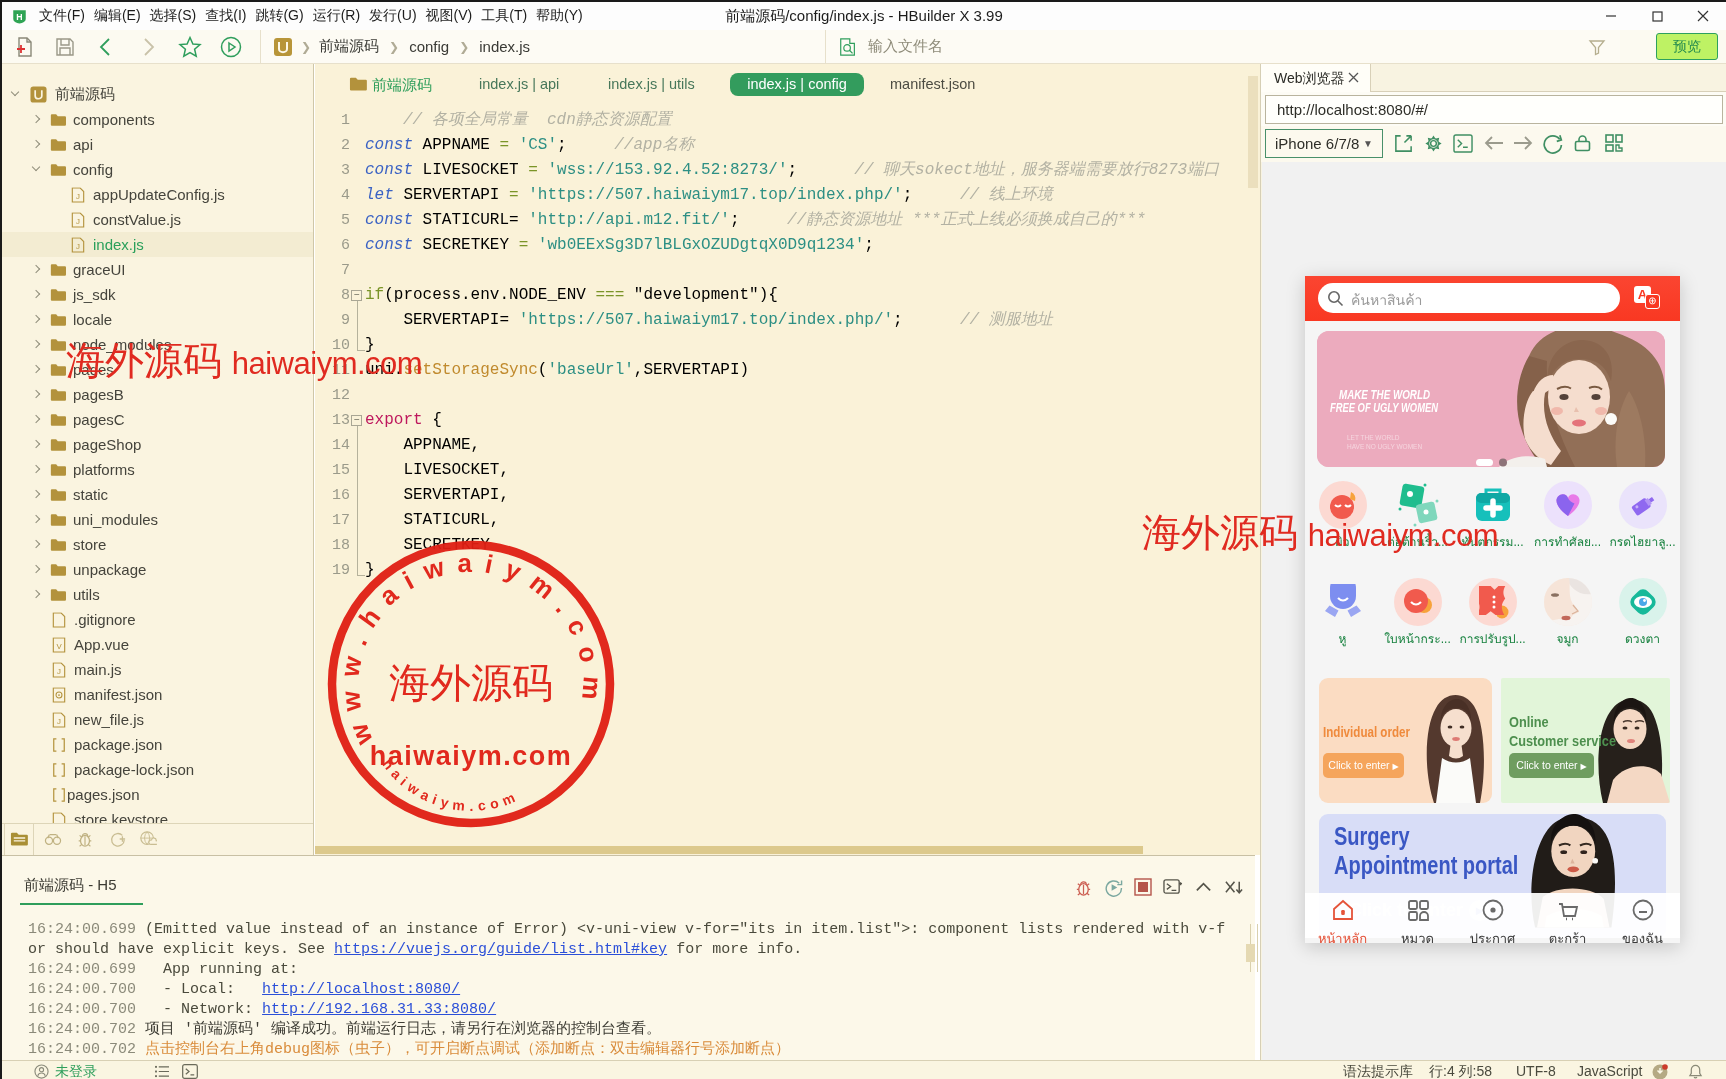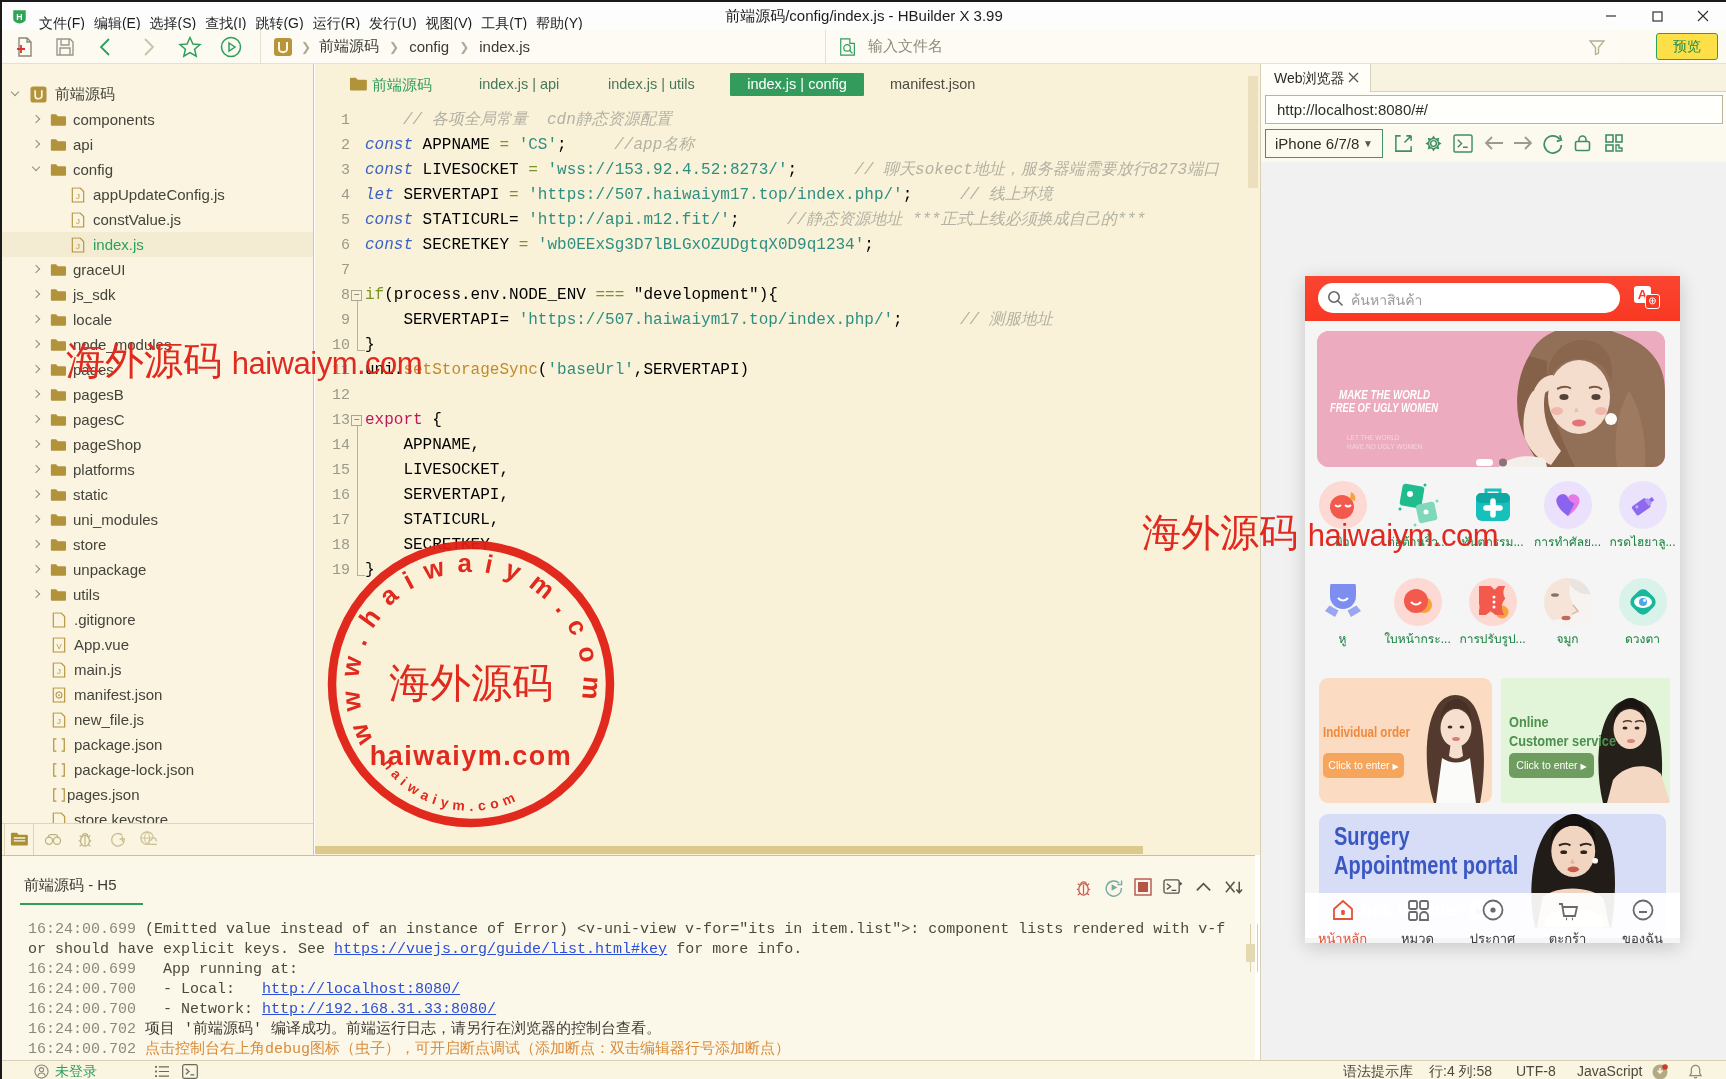--- a/index.html
+++ b/index.html
@@ -2,49 +2,49 @@
 <html><head>
 <meta charset="utf-8">
 <style>
 * { margin:0; padding:0; box-sizing:border-box; }
 html,body { width:1726px; height:1079px; overflow:hidden; }
 body { font-family:"Liberation Sans",sans-serif; position:relative; background:#000; }
 #win { position:absolute; left:0; top:0; width:1726px; height:1079px; background:#fff; border-left:2px solid #1a1a1a; border-top:2px solid #1a1a1a; }
 
 #titlebar { position:absolute; left:0; top:0; width:100%; height:28px; background:#fdfdfd; }
 #logo { position:absolute; left:10px; top:6px; width:15px; height:17px; }
-.menus { position:absolute; left:37px; top:8px; height:28px; display:flex; align-items:center; gap:9px; font-size:14px; color:#1c1c1c; }
+.menus { position:absolute; left:37px; top:0; height:28px; display:flex; align-items:center; gap:9px; font-size:14px; color:#1c1c1c; }
 #wtitle { position:absolute; left:0; right:0; top:0; height:28px; text-align:center; line-height:28px; font-size:15px; color:#1c1c1c; }
 .winbtns { position:absolute; right:0; top:0; height:28px; display:flex; }
 .winbtn { width:46px; height:28px; display:flex; align-items:center; justify-content:center; color:#333; }
 
 #toolbar { position:absolute; left:0; top:28px; width:100%; height:34px; background:#fcfaf1; border-bottom:1px solid #e7e0cb; }
 .tbi { position:absolute; top:5px; width:24px; height:24px; }
 #crumb { position:absolute; left:258px; top:28px; width:565px; height:33px; background:#fdfbf4; border-left:1px solid #e7e0cb; display:flex; align-items:center; font-size:15px; color:#3a3a35; }
 #filesearch { position:absolute; left:823px; top:28px; right:106px; height:33px; background:#fdfbf4; border-left:1px solid #e7e0cb; display:flex; align-items:center; }
-#preview-btn { position:absolute; right:8px; top:31px; width:62px; height:27px; border:1px solid #2da05e; border-radius:3px; background:#fde047; color:#258b4e; font-size:14px; text-align:center; line-height:25px; }
+#preview-btn { position:absolute; right:8px; top:31px; width:62px; height:27px; border:1px solid #2da05e; border-radius:3px; background:#bef264; color:#258b4e; font-size:14px; text-align:center; line-height:25px; }
 
 #sidebar { position:absolute; left:0; top:62px; width:312px; height:791px; background:#faf4e0; border-right:1px solid #cfc7a8; }
 #editor { position:absolute; left:313px; top:62px; width:945px; height:791px; background:#faf2d8; }
 #rightpanel { position:absolute; left:1258px; top:62px; width:468px; height:996px; background:#f8f3e1; border-left:1px solid #d6cfb5; }
 
 #tree { position:absolute; left:0; top:18px; width:100%; font-size:15px; color:#45443c; }
 .trow { height:25px; display:flex; align-items:center; position:relative; }
 .trow .chev { position:absolute; width:6px; height:6px; border-right:1.5px solid #8f8d7a; border-bottom:1.5px solid #8f8d7a; top:9px; }
 .chev.r { transform:rotate(-45deg); }
 .chev.d { transform:rotate(45deg); margin-top:-2px; }
 .ticon { position:absolute; width:17px; height:14px; }
 .tlabel { position:absolute; white-space:nowrap; }
 .sel { background:#f3ecd2; }
 .sel .tlabel { color:#2ba05b; }
 #sidebtm { position:absolute; left:0; bottom:0; width:100%; height:32px; background:#faf4e0; border-top:1px solid #ddd5b8; }
 
 #tabbar { position:absolute; left:0; top:0; width:100%; height:44px; font-size:14.5px; color:#47775a; }
 .etab { position:absolute; top:9px; height:23px; line-height:23px; }
-.etab.active { background:#339c5d; color:#fff; border-radius:1px; }
+.etab.active { background:#339c5d; color:#fff; border-radius:8px; }
 #code { position:absolute; left:0; top:44px; width:100%; font-family:"Liberation Mono",monospace; font-size:16px; line-height:25px; white-space:pre; }
 .ln { position:absolute; width:40px; text-align:right; color:#9a9a8a; font-size:15px; }
 .cl { position:absolute; left:50px; }
 .k { color:#3a62c4; font-style:italic; }
 .kw { color:#7a9427; }
 .s { color:#2d8f84; }
 .c { color:#b2b1a3; font-style:italic;margin-left:38px; }
 .fn { color:#c08a2d; }
 .fold { position:absolute; left:36px; width:11px; height:11px; border:1px solid #a9a694; background:#faf2d8; color:#6a6a5a; font-size:10px; line-height:9px; text-align:center; }
 #hsb { position:absolute; left:0px; bottom:1px; height:8px; width:828px; background:#dcc98c; }

